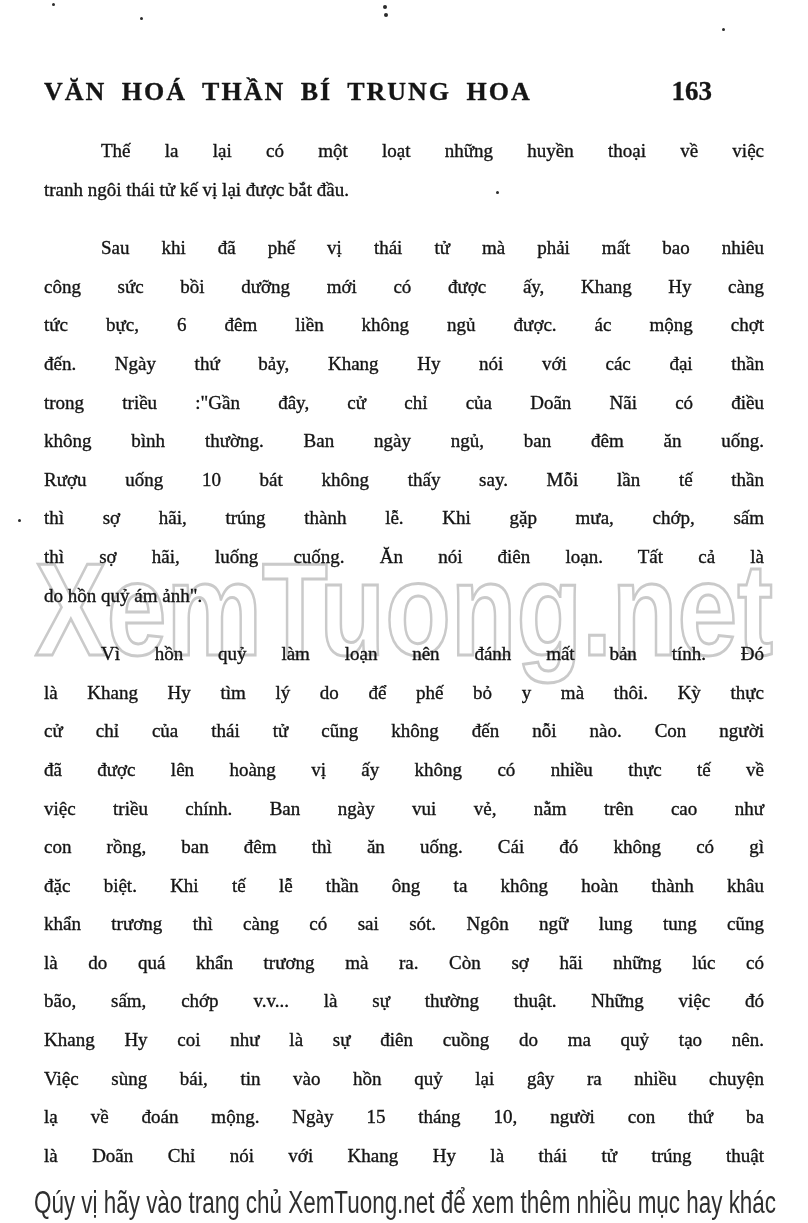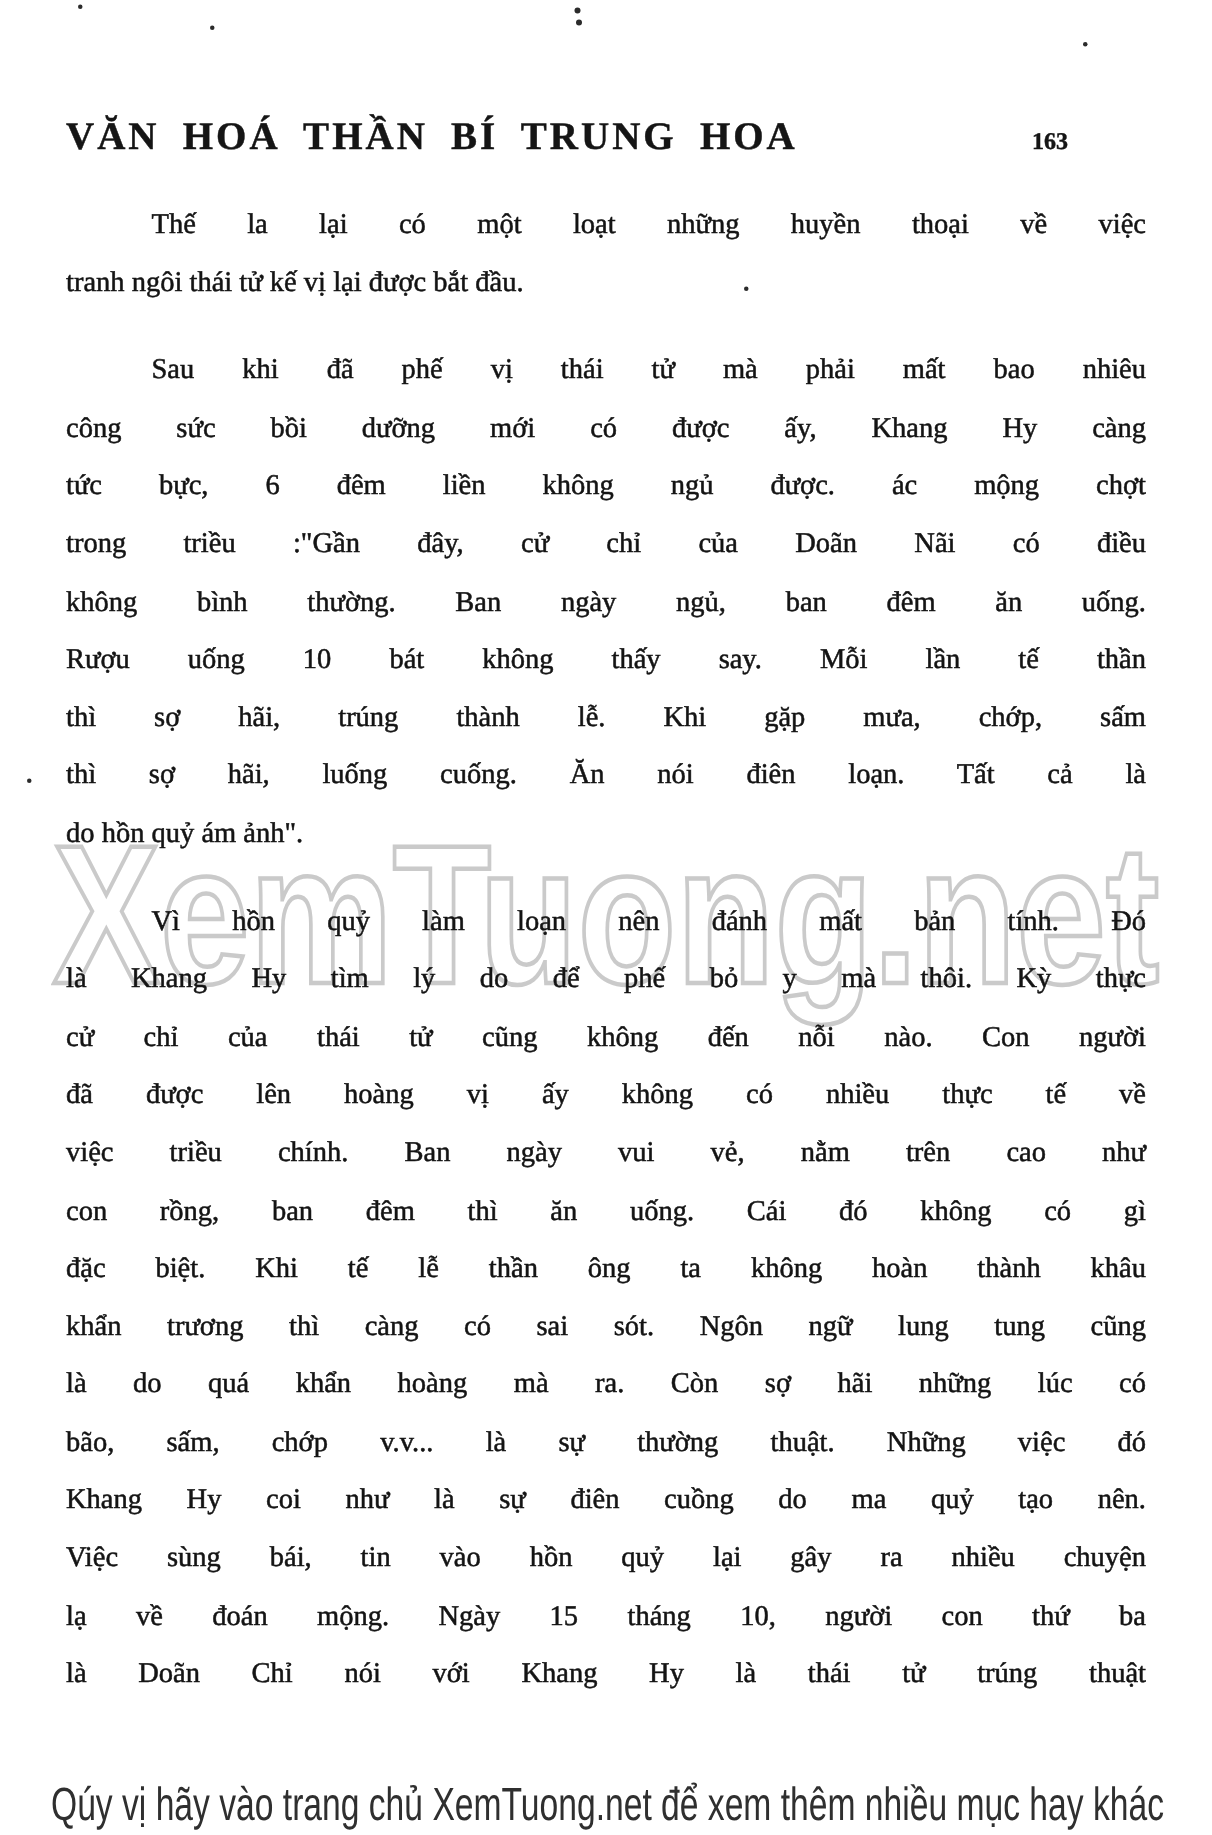--- a/index.html
+++ b/index.html
@@ -14,21 +14,21 @@
   .header{
     display:flex;justify-content:space-between;align-items:baseline;
     padding:76px 44px 0 44px;
   }
   .header .title{
     font-size:26px;font-weight:bold;color:#151515;
     letter-spacing:2px;word-spacing:7px;
     -webkit-text-stroke:0.3px #151515;
   }
   .header .pagenum{
-    font-size:16px;font-weight:bold;color:#151515;margin-right:52px;
+    font-size:27px;font-weight:bold;color:#151515;margin-right:52px;
     -webkit-text-stroke:0.3px #151515;
   }
 
   
   .body-text{
     position:relative;z-index:2;
     margin:25px 44px 0 44px;width:720px;
     color:#141414;
   }
   .para + .para{margin-top:20px;}
@@ -87,37 +87,38 @@
 
   <div class="body-text">
       <div class="para">
         <div class="line first">Thế la lại có một loạt những huyền thoại về việc</div>
         <div class="line short">tranh ngôi thái tử kế vị lại được bắt đầu.</div>
       </div>
       <div class="para">
         <div class="line first">Sau khi đã phế vị thái tử mà phải mất bao nhiêu</div>
         <div class="line">công sức bồi dưỡng mới có được ấy, Khang Hy càng</div>
         <div class="line">tức bực, 6 đêm liền không ngủ được. ác mộng chợt</div>
+        <div class="line">đến. Ngày thứ bảy, Khang Hy nói với các đại thần</div>
         <div class="line">trong triều :"Gần đây, cử chỉ của Doãn Nãi có điều</div>
         <div class="line">không bình thường. Ban ngày ngủ, ban đêm ăn uống.</div>
         <div class="line">Rượu uống 10 bát không thấy say. Mỗi lần tế thần</div>
         <div class="line">thì sợ hãi, trúng thành lễ. Khi gặp mưa, chớp, sấm</div>
         <div class="line">thì sợ hãi, luống cuống. Ăn nói điên loạn. Tất cả là</div>
         <div class="line short">do hồn quỷ ám ảnh".</div>
       </div>
       <div class="para">
         <div class="line first">Vì hồn quỷ làm loạn nên đánh mất bản tính. Đó</div>
         <div class="line">là Khang Hy tìm lý do để phế bỏ y mà thôi. Kỳ thực</div>
         <div class="line">cử chỉ của thái tử cũng không đến nỗi nào. Con người</div>
         <div class="line">đã được lên hoàng vị ấy không có nhiều thực tế về</div>
         <div class="line">việc triều chính. Ban ngày vui vẻ, nằm trên cao như</div>
         <div class="line">con rồng, ban đêm thì ăn uống. Cái đó không có gì</div>
         <div class="line">đặc biệt. Khi tế lễ thần ông ta không hoàn thành khâu</div>
         <div class="line">khẩn trương thì càng có sai sót. Ngôn ngữ lung tung cũng</div>
-        <div class="line">là do quá khẩn hoàng mà ra. Còn sợ hãi những lúc có</div>
+        <div class="line">là do quá khẩn trương mà ra. Còn sợ hãi những lúc có</div>
         <div class="line">bão, sấm, chớp v.v... là sự thường thuật. Những việc đó</div>
         <div class="line">Khang Hy coi như là sự điên cuồng do ma quỷ tạo nên.</div>
         <div class="line">Việc sùng bái, tin vào hồn quỷ lại gây ra nhiều chuyện</div>
         <div class="line">lạ về đoán mộng. Ngày 15 tháng 10, người con thứ ba</div>
         <div class="line">là Doãn Chỉ nói với Khang Hy là thái tử trúng thuật</div>
       </div>
     </div>
 
   <svg class="footer" width="748" height="40">
     <text x="2" y="30" font-size="31" textLength="742" lengthAdjust="spacingAndGlyphs" fill="#2f2f2f">Qúy vị hãy vào trang chủ XemTuong.net để xem thêm nhiều mục hay khác</text>

